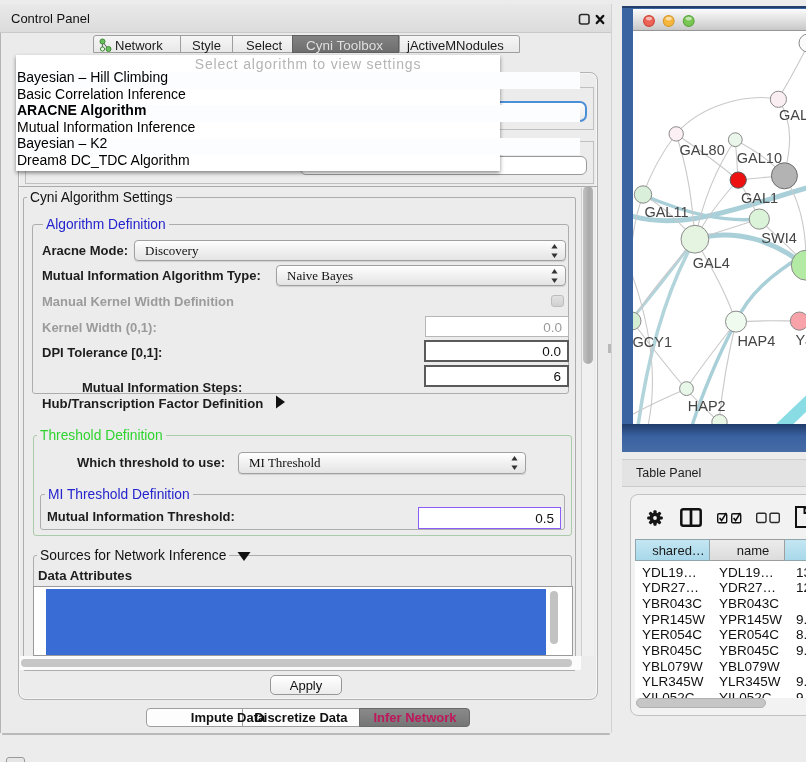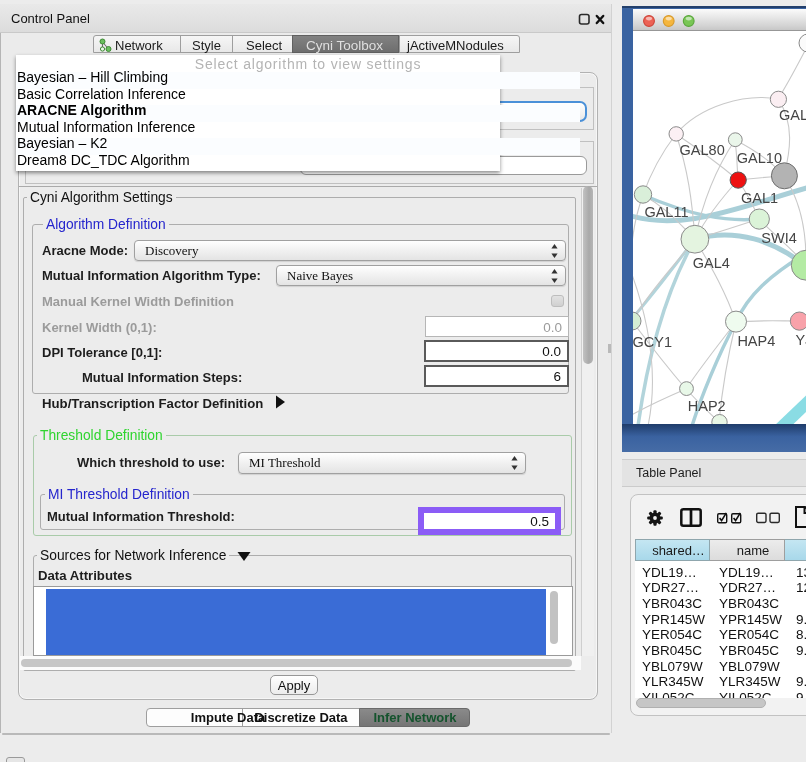--- a/index.html
+++ b/index.html
@@ -94,21 +94,21 @@
 <div class="lbl dis" style="left:42px; top:320px;">Kernel Width (0,1):</div>
 <div class="fld" style="left:425px; top:316px; width:144px; height:21px; border:1px solid #b6b6b6;">
     <span style="color:#9c9c9c;">0.0</span>
   </div>
 
 <div class="lbl" style="left:42px; top:345px;">DPI Tolerance [0,1]:</div>
 <div class="fld" style="left:424px; top:340px; width:145px; height:22px; border:2px solid #5a5a5a;">
     <span>0.0</span>
   </div>
 
-<div class="lbl" style="left:42px; top:370px;padding-left:40px;">Mutual Information Steps:</div>
+<div class="lbl" style="left:42px; top:380px;padding-left:40px;">Mutual Information Steps:</div>
 <div class="fld" style="left:424px; top:365px; width:145px; height:22px; border:2px solid #5a5a5a;">
     <span>6</span>
   </div>
 
 <div class="lbl" style="left:42px; top:395.5px; font-size:13.2px;">Hub/Transcription Factor Definition</div>
 <svg class="abs" style="left:274.5px; top:395px;" width="11" height="14" viewBox="0 0 11 14">
     <path d="M1 0.5 L10 7 L1 13.5 Z" fill="#111"></path>
   </svg>
 
 <div class="grp" style="left:33px; top:435px; width:539px; height:101px; border-color:#a9cba9;"></div>
@@ -119,47 +119,47 @@
   <span class="ct">MI Threshold</span>
   <svg class="arr" viewBox="0 0 7 14">
       <path d="M3.5 0 L6.6 4.4 L0.4 4.4 Z" fill="#333"></path>
       <path d="M3.5 14 L0.4 9.6 L6.6 9.6 Z" fill="#333"></path>
     </svg>
 </div>
 
 <div class="grp" style="left:40px; top:494px; width:525px; height:36px;"></div>
 <div class="grplbl" style="left:45px; top:487px; color:#2525cd;">MI Threshold Definition</div>
 <div class="lbl" style="left:47px; top:509px;">Mutual Information Threshold:</div>
-<div class="fld" style="left:418px; top:507px; width:143px; height:28px; border:6px solid #8b5cf6;">
+<div class="fld" style="left:418px; top:507px; width:143px; height:22px; border:1px solid #8b5cf6;">
     <span>0.5</span>
   </div>
 
 <div class="grp" style="left:33px; top:555px; width:539px; height:100px;"></div>
 <div class="grplbl" style="left:37px; top:548px;">Sources for Network Inference</div>
 <svg class="abs" style="left:237px; top:551px;" width="14" height="11" viewBox="0 0 14 11">
     <path d="M0.5 1 L13.5 1 L7 10 Z" fill="#111"></path>
   </svg>
 <div class="lbl" style="left:38px; top:568px; font-size:13.2px;">Data Attributes</div>
 
 <div class="abs" style="left:33px; top:586px; width:540px; height:70px; border:1px solid #9a9a9a; background:#fff; overflow:hidden;">
   <div class="abs" style="left:12px; top:1.5px; width:500px; height:66.5px; background:#3a6cd6;"></div>
   <div class="abs" style="left:516px; top:4px; width:7.5px; height:53px; background:#c2c2c2; border-radius:4px;"></div>
 </div>
 
 <div class="abs" style="left:20px; top:656px; width:561px; height:14px; background:#fbfbfb;"></div>
 <div class="abs" style="left:21px; top:658.5px; width:551px; height:8px; background:#c6c6c6; border-radius:4.5px;"></div>
 
-<div class="abs" style="left:270px; top:675px; width:48px; height:20px; border:1px solid #979797; border-radius:5px; background:linear-gradient(#ffffff,#ececec); text-align:center; font-size:13px; color:#111; line-height:19px;">Apply</div>
+<div class="abs" style="left:270px; top:675px; width:72px; height:20px; border:1px solid #979797; border-radius:5px; background:linear-gradient(#ffffff,#ececec); text-align:center; font-size:13px; color:#111; line-height:19px;">Apply</div>
 
 <div class="abs" style="left:146px; top:708px; width:324px; height:19px; border:1px solid #9e9e9e; border-radius:4px; background:#fdfdfd;"></div>
 <div class="abs" style="left:242px; top:708px; width:1px; height:19px; background:#9e9e9e;"></div>
 <div class="abs" style="left:359px; top:708px; width:111px; height:19px; background:linear-gradient(#8a8a8a,#757575); border-radius:0 4px 4px 0; border:1px solid #6a6a6a;"></div>
 <div class="abs" style="left:146px; top:710px; width:96px; text-align:center; font-size:13px; font-weight:700; color:#111;margin-left:34px;">Impute Data</div>
 <div class="abs" style="left:243px; top:710px; width:116px; text-align:center; font-size:13px; font-weight:700; color:#111;">Discretize Data</div>
-<div class="abs" style="left:360px; top:710px; width:110px; text-align:center; font-size:13px; font-weight:700; color:#14532d;">Infer Network</div>
+<div class="abs" style="left:360px; top:710px; width:110px; text-align:center; font-size:13px; font-weight:700; color:#be185d;">Infer Network</div>
 
 <div class="abs" style="left:2px; top:732.5px; width:608px; height:2px; background:#b9b9b9; border-radius:2px;"></div>
 
 <div class="abs" style="left:5.5px; top:756.5px; width:19px; height:8px; border:1px solid #9a9a9a; border-radius:3px 3px 0 0; background:#e6e6e6;"></div>
 
 <div class="abs" style="left:611px; top:4px; width:1px; height:729px; background:#d2d2d2;"></div>
 
 <div class="abs" style="left:608px; top:344px; width:3px; height:9px; background:#b9b9b9;"></div>
 
 <div class="abs" style="left:16px; top:55px; width:484px; height:116px; background:#fff; box-shadow:0 2px 4px rgba(0,0,0,.45); z-index:30;">

